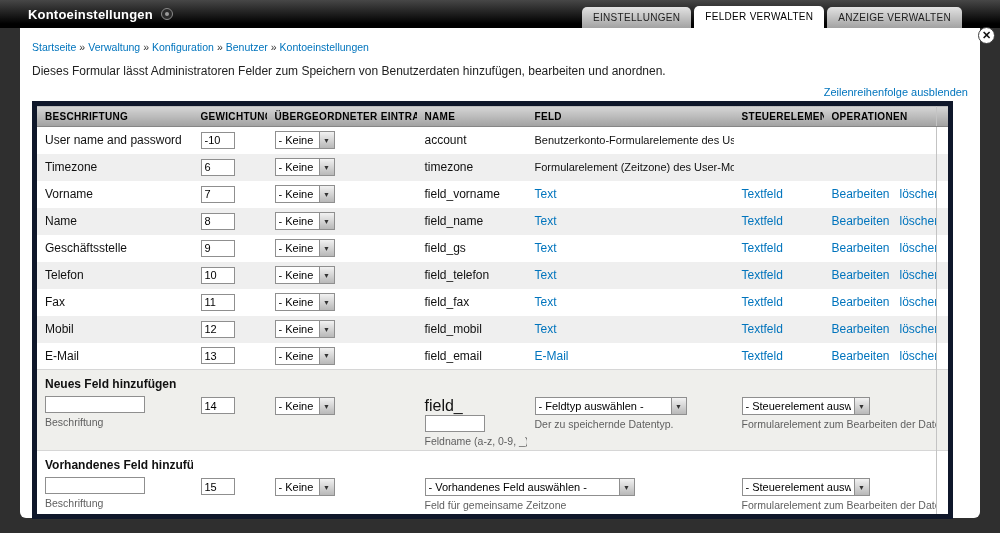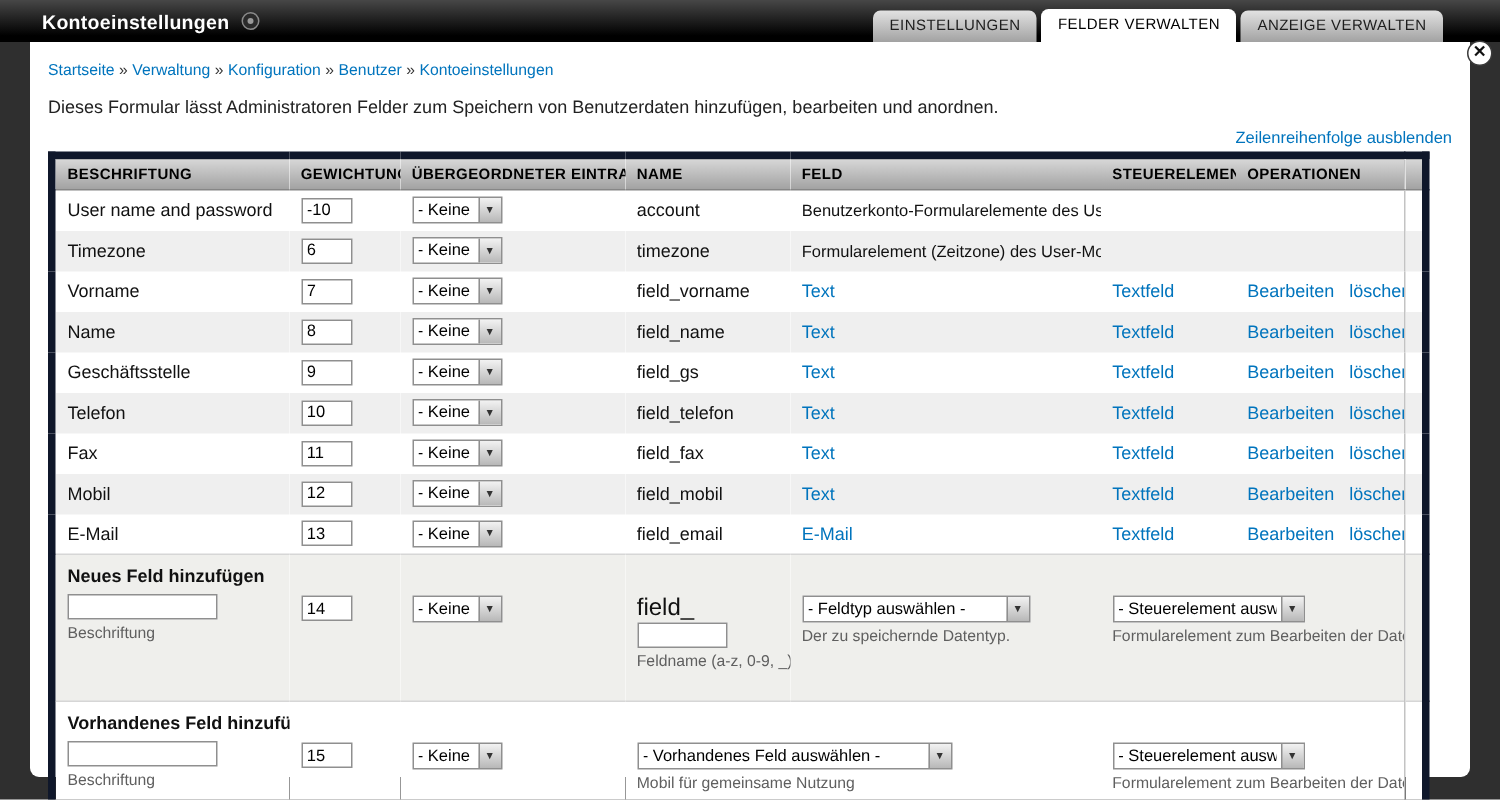--- a/index.html
+++ b/index.html
@@ -81,21 +81,21 @@
     background:linear-gradient(#f2f2f2,#b8b8b8); border-left:1px solid #8f8f8f;
     font-size:7px; color:#333; display:flex; align-items:center; justify-content:center;
     pointer-events:none;
   }
   .selwrap-small  { width:60px;  }
   .selwrap-type   { width:152px; }
   .selwrap-widget { width:128px; }
   .selwrap-exist  { width:210px; }
   
   tr.trow-add { height:57px; }
-  tr.trow-add td { vertical-align:top; padding:7px 8px 20px; border-top:1px solid #d6d6d6;margin-top:24px; }
+  tr.trow-add td { vertical-align:top; padding:7px 8px 3px; border-top:1px solid #d6d6d6;margin-top:24px; }
   tr.trow-add td.pt { padding-top:27px; }
   tr.add-gray  { background:#efefec; }
   tr.add-white { background:#fff; }
   .section-title { font-size:12px; font-weight:bold; margin-bottom:5px; white-space:nowrap; }
   .caption { font-size:10.5px; color:#5f5f5f; margin-top:3px; white-space:nowrap; }
   .prefix { font-size:16px; margin-right:2px; }
   
   .save-btn {
     margin-top:20px; margin-left:1px; display:inline-block;
     border:1px solid #a0a0a0; border-radius:14px;
@@ -292,21 +292,21 @@
           <div class="caption">Beschriftung</div>
         </td>
         <td class="pt">
           <input type="text" class="weight-input" value="15" style="">
         </td>
         <td class="pt">
           <span class="selwrap selwrap-small"><select><option>- Keine -</option></select></span>
         </td>
         <td class="pt" colspan="2">
           <span class="selwrap selwrap-exist"><select><option>- Vorhandenes Feld auswählen -</option></select></span>
-          <div class="caption">Mobil für gemeinsame Nutzung</div>
+          <div class="caption">Feld für gemeinsame Zeitzone</div>
         </td>
         <td class="pt" colspan="3">
           <span class="selwrap selwrap-widget"><select><option>- Steuerelement auswählen -</option></select></span>
           <div class="caption">Formularelement zum Bearbeiten der Daten.</div>
         </td>
         <td class="c-spacer"></td>
       </tr>
     </tbody>
   </table>
 

